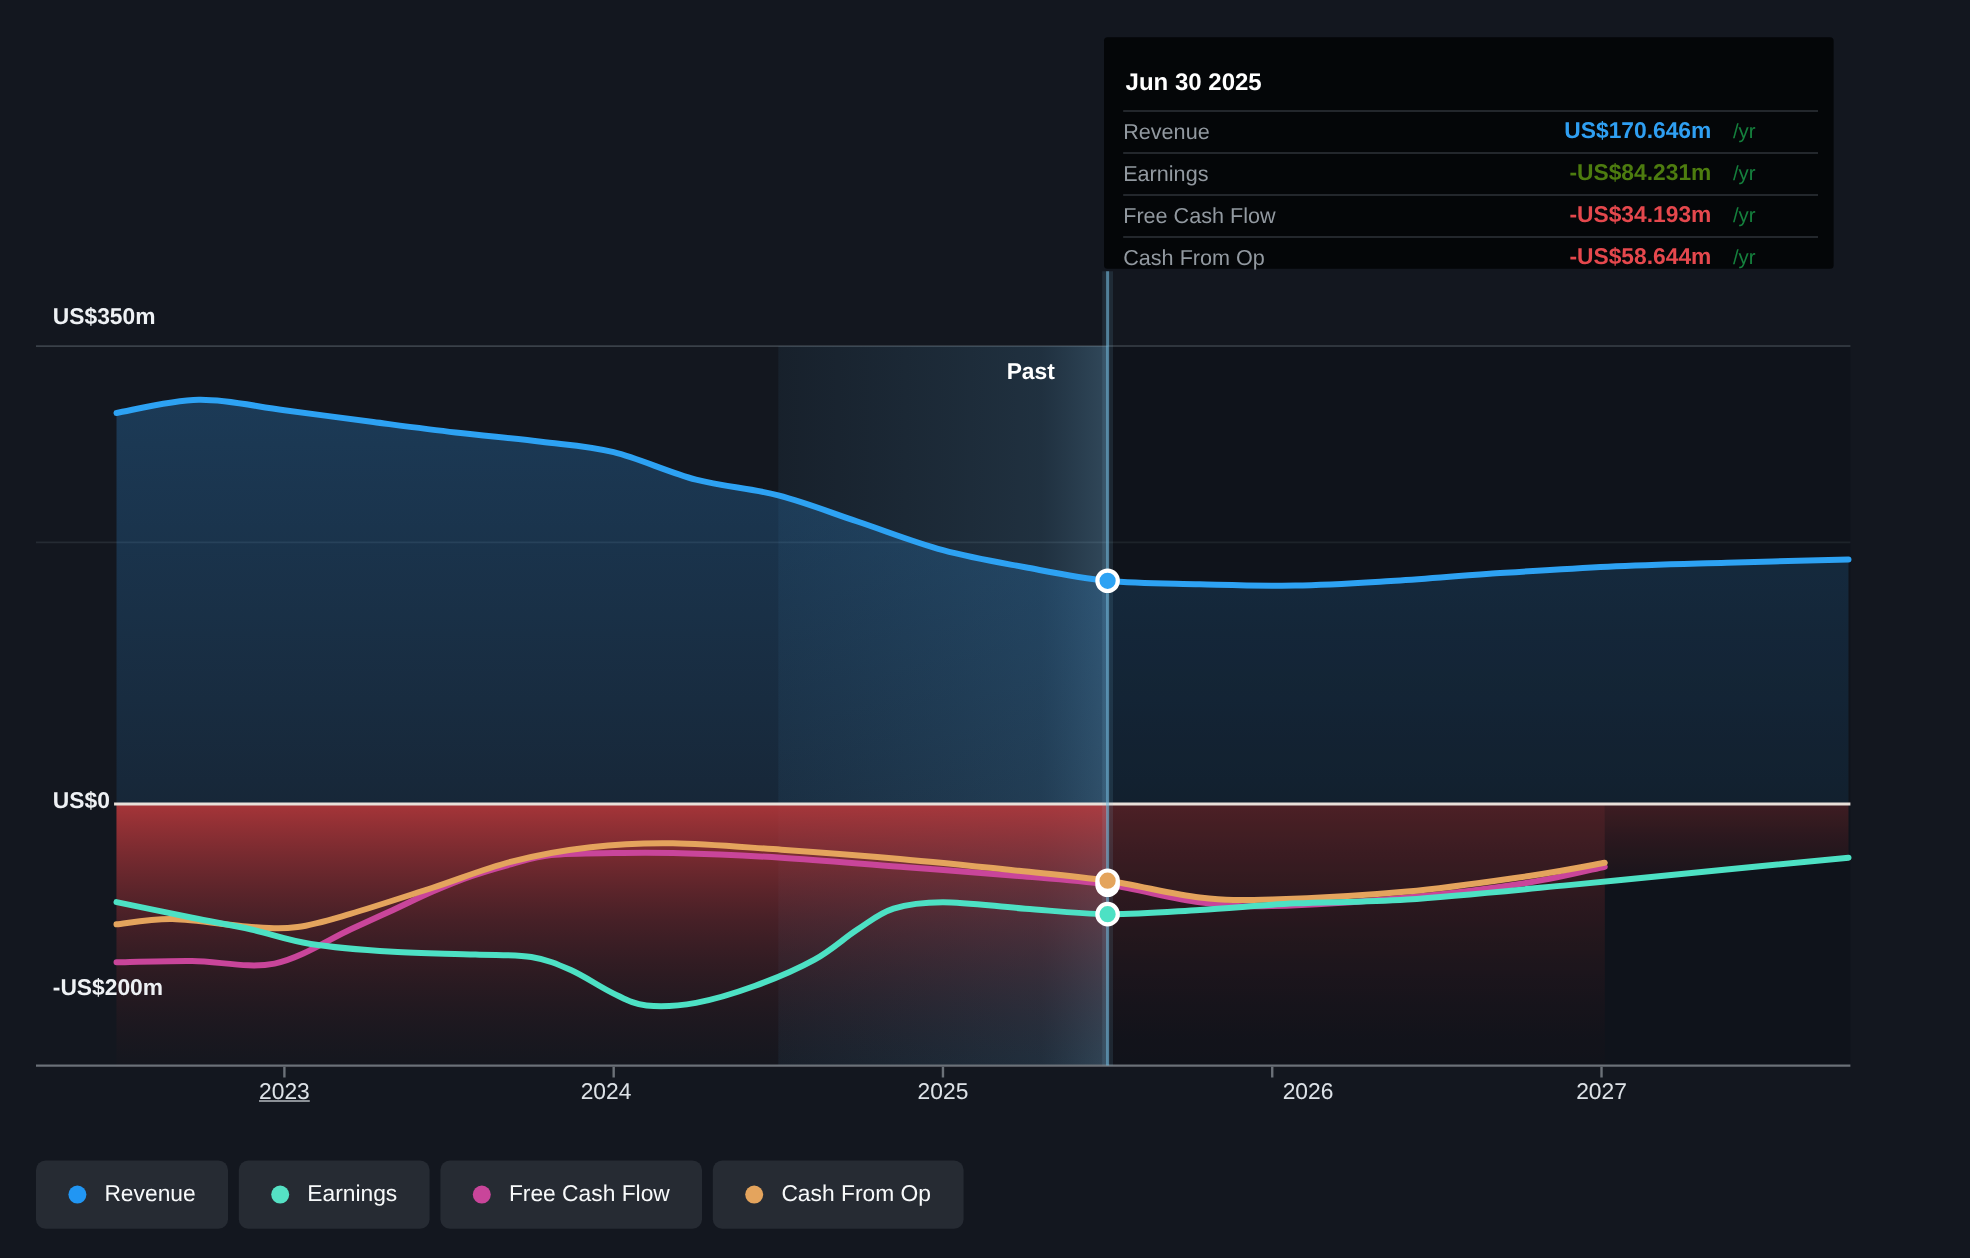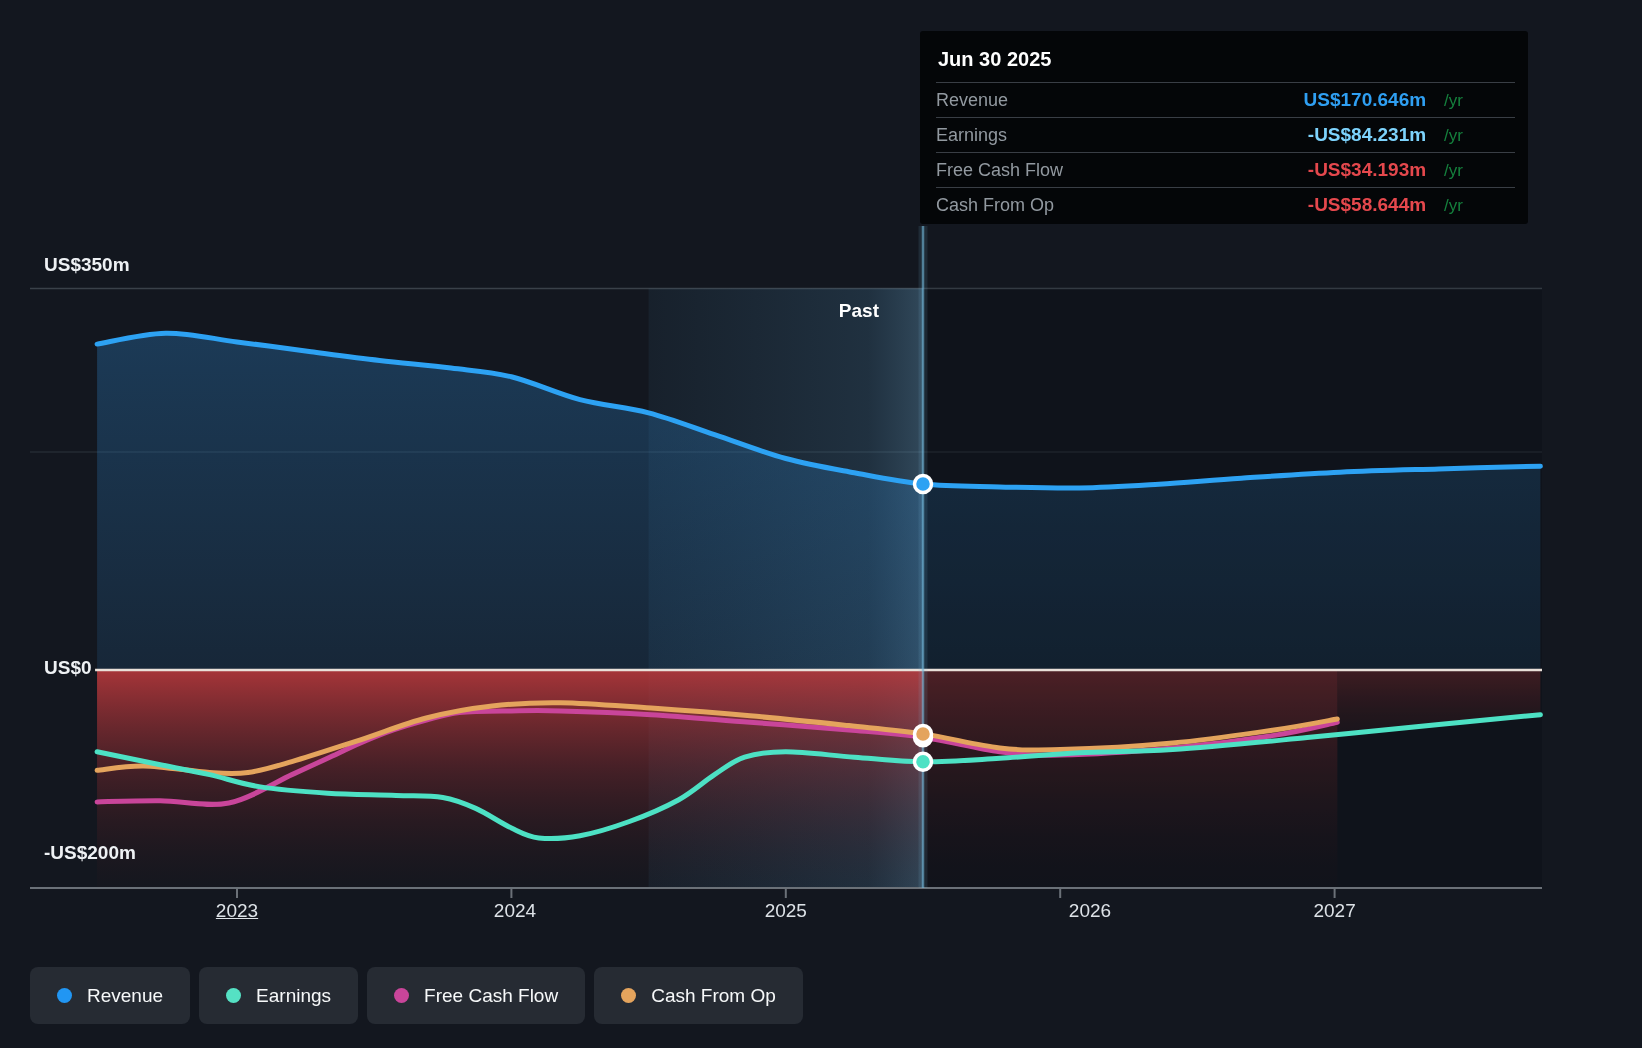--- a/index.html
+++ b/index.html
@@ -32,21 +32,21 @@
     font-size:19px;font-weight:500;color:#848b92;
   }
 
   
   .tooltip{
     position:absolute;left:920px;top:31px;width:608px;height:193px;
     background:#040608;border-radius:3px;box-sizing:border-box;z-index:5;
   }
   .tt-title{
     height:51px;box-sizing:border-box;padding:17px 18px 0;
-    font-size:20px;font-weight:700;color:#ffffff;
+    font-size:20px;font-weight:700;color:#ffffff;margin-top:10px;
   }
   .tt-row{
     height:35px;box-sizing:border-box;margin:0 13px 0 16px;
     border-top:1px solid #393e45;
     display:flex;align-items:center;justify-content:space-between;
   }
   .tt-label{font-size:18px;color:#9299a0;}
   .tt-valwrap{display:flex;align-items:baseline;padding-right:52px;}
   .tt-value{font-size:19px;font-weight:700;}
   .tt-suffix{font-size:17px;color:#15803d;margin-left:18px;font-weight:400;}
@@ -112,43 +112,43 @@
       <line x1="923" y1="226" x2="923" y2="888" stroke="rgba(120,190,225,0.12)" stroke-width="9"></line>
       <line x1="923" y1="226" x2="923" y2="888" stroke="rgba(115,185,220,0.60)" stroke-width="2.5"></line>
       <circle cx="923" cy="737.23447" r="8.5" fill="#c9459a" stroke="#ffffff" stroke-width="3.5"></circle>
       <circle cx="923" cy="733.92196" r="8.5" fill="#e4a45d" stroke="#ffffff" stroke-width="3.5"></circle>
       <circle cx="923" cy="761.81179" r="8.5" fill="#4de1c4" stroke="#ffffff" stroke-width="3.5"></circle>
       <circle cx="923" cy="483.99586" r="8.5" fill="#2da2f3" stroke="#ffffff" stroke-width="3.5"></circle>
     </svg>
 
   <div class="ylab" style="top: 252.5px;">US$350m</div>
   <div class="ylab" style="top: 656px;">US$0</div>
-  <div class="ylab" style="top: 841px; text-align: right;">-US$200m</div>
+  <div class="ylab" style="top: 812px; text-align: right;">-US$200m</div>
 
   <div class="xlab" style="left: 187px; text-decoration: underline;">2023</div>
-  <div class="xlab" style="left: 465px;">2024</div>
+  <div class="xlab" style="left: 455px;">2024</div>
   <div class="xlab" style="left: 735.8px;">2025</div>
   <div class="xlab" style="left: 1040px;">2026</div>
   <div class="xlab" style="left: 1284.6px;">2027</div>
 
   <div class="past-label" id="pastLabel" style="left: 579px;">Past</div>
 
   <div class="tooltip">
     <div class="tt-title">Jun 30 2025</div>
     <div class="tt-row">
       <span class="tt-label">Revenue</span>
       <span class="tt-valwrap">
           <span class="tt-value" style="color: rgb(47, 159, 242);">US$170.646m</span>
           <span class="tt-suffix">/yr</span>
         </span>
     </div>
     <div class="tt-row">
       <span class="tt-label">Earnings</span>
       <span class="tt-valwrap">
-          <span class="tt-value" style="color: #7dd3fc;">-US$84.231m</span>
+          <span class="tt-value" style="color: #4d7c0f;">-US$84.231m</span>
           <span class="tt-suffix">/yr</span>
         </span>
     </div>
     <div class="tt-row">
       <span class="tt-label">Free Cash Flow</span>
       <span class="tt-valwrap">
           <span class="tt-value" style="color: rgb(229, 72, 77);">-US$34.193m</span>
           <span class="tt-suffix">/yr</span>
         </span>
     </div>

